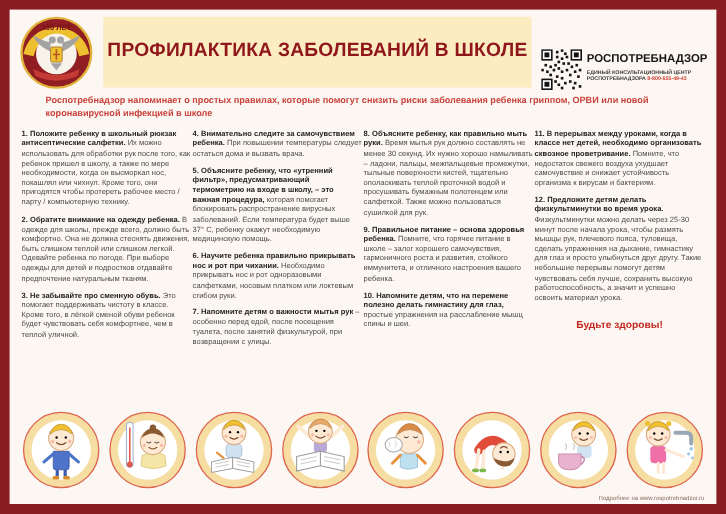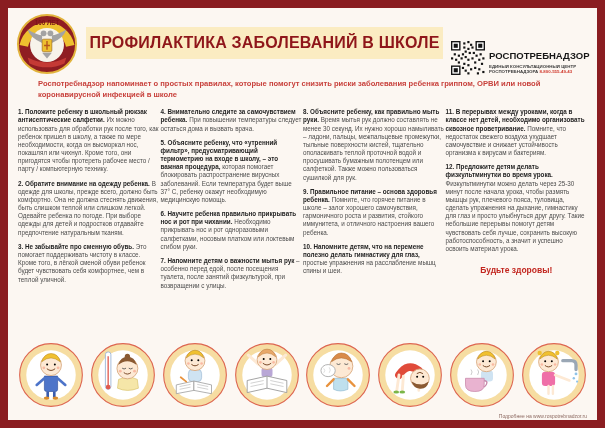--- a/index.html
+++ b/index.html
@@ -10,27 +10,27 @@
     position:relative;overflow:hidden;
   }
   .poster{
     position:absolute;left:8px;top:8px;right:8px;bottom:8px;
     background:#fcf7f2;
   }
   
   .hdr{display:flex;align-items:center;padding:5px 8px 0 8px;height:60px;}
   .emblem{width:62px;height:62px;flex:0 0 62px;margin-top:2px;}
   .banner{
-    flex:1;margin:0 8px;background:#fbecc2;height:32px;
+    flex:1;margin:0 8px;background:#fbecc2;height:59px;
     display:flex;align-items:center;justify-content:center;
   }
   .banner h1{
     margin:0;font-size:16px;font-weight:bold;color:#8f161a;letter-spacing:.2px;
   }
-  .agency{display:flex;align-items:flex-end;gap:4px;width:138px;flex:0 0 138px;margin-top:27px;}
+  .agency{display:flex;align-items:center;gap:4px;width:138px;flex:0 0 138px;margin-top:27px;}
   .qr{width:34px;height:34px;flex:0 0 34px;margin-top:2px;}
   .agency-txt{display:flex;flex-direction:column;line-height:1.15;}
   .agency-name{font-size:9.5px;font-weight:bold;color:#161616;margin-bottom:2px;}
   .agency-sub{font-size:4.4px;color:#3a3a3a;font-weight:bold;}
   .agency-phone{color:#d03a2e;}
   
   .subtitle{
     color:#c8413c;font-size:7.6px;line-height:1.4;
     margin:6px 30px 4px 30px;font-weight:bold;
   }

